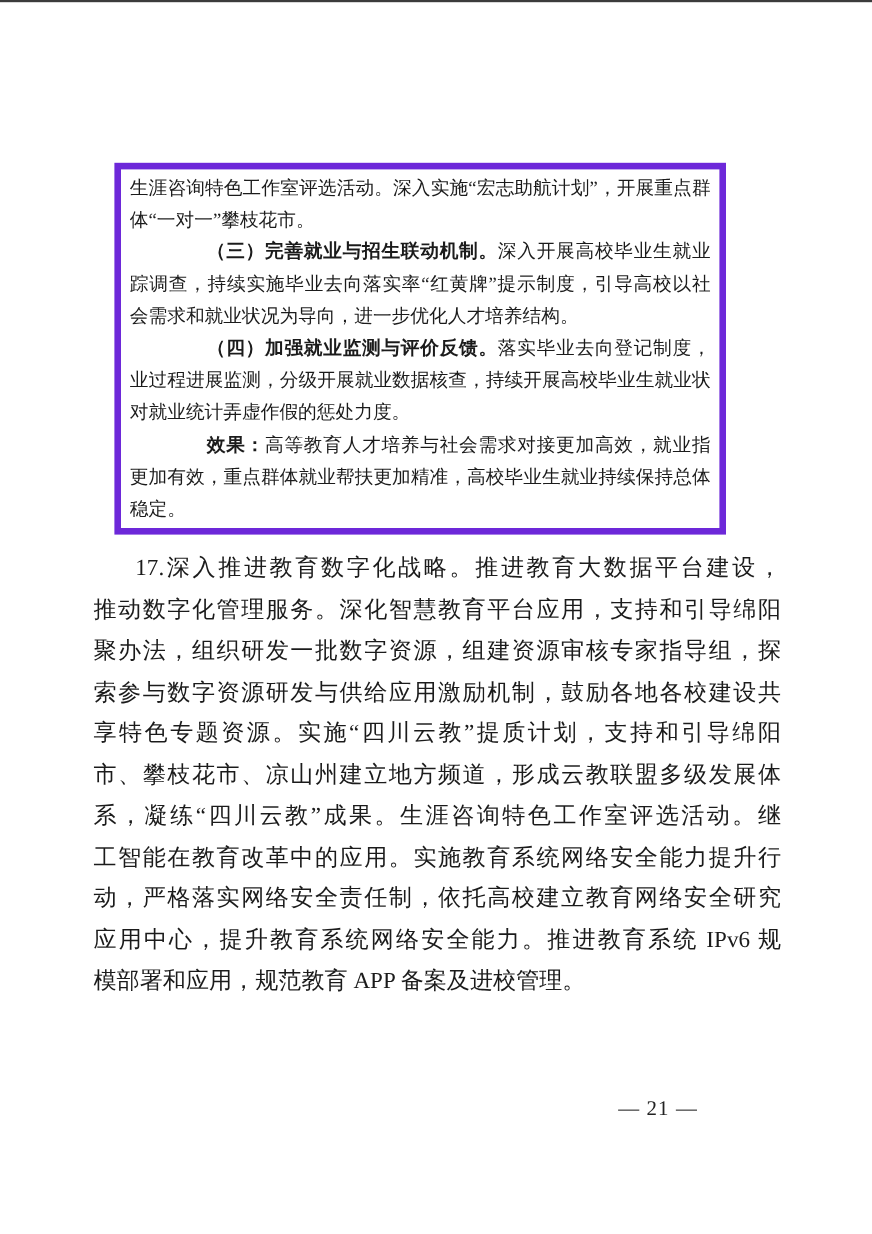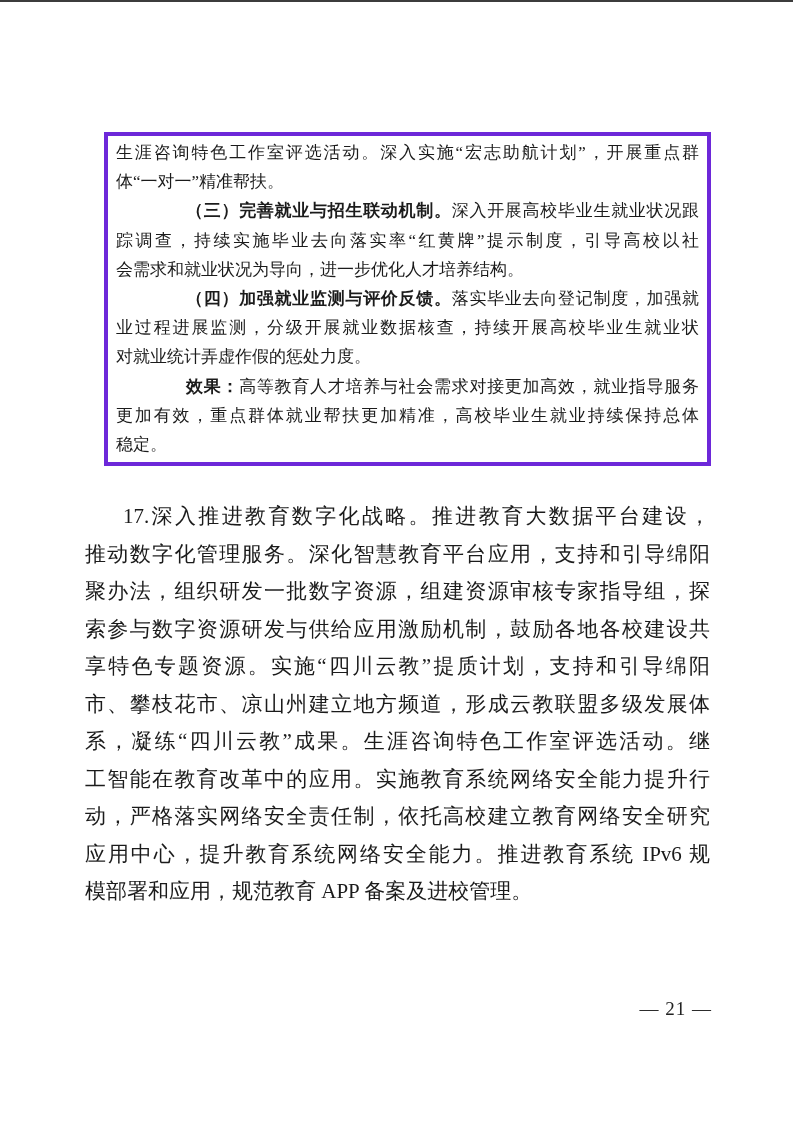--- a/index.html
+++ b/index.html
@@ -11,24 +11,24 @@
     position: relative;
     overflow: hidden;
   }
   .page { position: absolute; inset: 0; background: #fff; }
 
   .top-edge { position: absolute; top: 0; left: 0; width: 793px; height: 2px; background: #3c3c3c; }
 
   
   .box {
     position: absolute;
-    left: 104px; top: 132px;
-    width: 607px;
+    left: 104px; top: 148px;
+    width: 556px;
     box-sizing: border-box;
-    border: 4px solid #6d28d9;
+    border: 6px solid #6d28d9;
     padding: 2px 8px 3px 8px;
     background: #fff;
   }
   .box .line {
     font-size: 17px;
     line-height: 29.2px;
     height: 29.2px;
     overflow: hidden;
     text-align: justify;
     text-align-last: justify;
@@ -54,35 +54,35 @@
   .para .line.indent { padding-left: 38px; }
 
   .line.nofill { text-align-last: left; }
   .seg.b { font-weight: bold; margin-left: 39px; }
 
   
   .page-number {
     position: absolute;
     left: 562px; top: 998px;
     width: 150px;
-    text-align: right;
+    text-align: left;
     font-size: 19px;
     letter-spacing: 1px;
     color: #222;
   }
 </style>
 </head>
 <body>
 
 <div class="page">
   <div class="top-edge"></div>
 
   <div class="box">
       <div class="line"><span class="seg">生涯咨询特色工作室评选活动。深入实施“宏志助航计划”，开展重点群</span></div>
-      <div class="line nofill"><span class="seg">体“一对一”精准帮扶。</span></div>
+      <div class="line nofill"><span class="seg">体“一对一”攀枝花市。</span></div>
       <div class="line indent"><span class="seg b">（三）完善就业与招生联动机制。</span><span class="seg">深入开展高校毕业生就业状况跟</span></div>
       <div class="line"><span class="seg">踪调查，持续实施毕业去向落实率“红黄牌”提示制度，引导高校以社</span></div>
       <div class="line nofill"><span class="seg">会需求和就业状况为导向，进一步优化人才培养结构。</span></div>
       <div class="line indent"><span class="seg b">（四）加强就业监测与评价反馈。</span><span class="seg">落实毕业去向登记制度，加强就</span></div>
       <div class="line"><span class="seg">业过程进展监测，分级开展就业数据核查，持续开展高校毕业生就业状</span></div>
       <div class="line nofill"><span class="seg">对就业统计弄虚作假的惩处力度。</span></div>
       <div class="line indent"><span class="seg b">效果：</span><span class="seg">高等教育人才培养与社会需求对接更加高效，就业指导服务</span></div>
       <div class="line"><span class="seg">更加有效，重点群体就业帮扶更加精准，高校毕业生就业持续保持总体</span></div>
       <div class="line nofill"><span class="seg">稳定。</span></div>
     </div>

